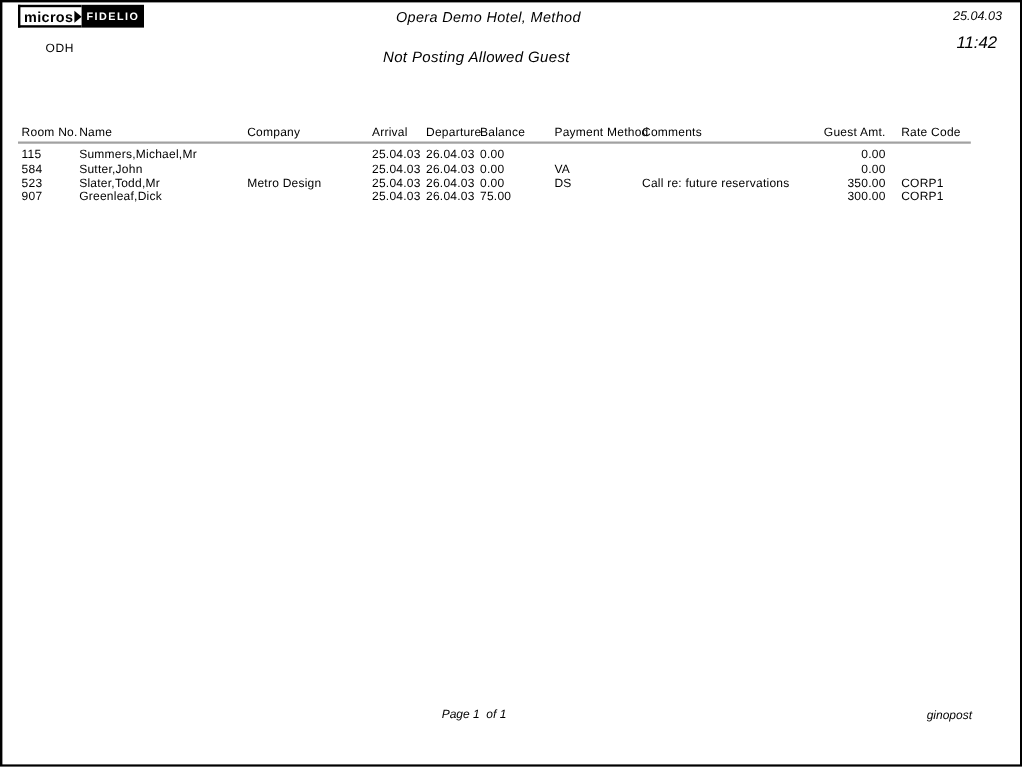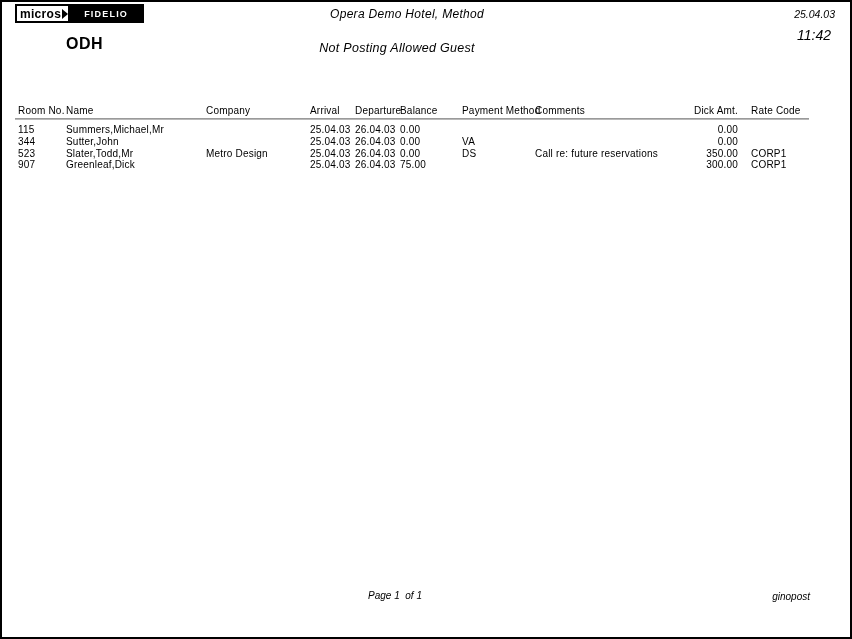--- a/index.html
+++ b/index.html
@@ -22,23 +22,23 @@
     font-weight:bold; font-size:12px; padding:0 0 0 3px; letter-spacing:0.3px;
   }
   .logo-arrow {
     width:0; height:0; align-self:center;
     border-top:5px solid transparent; border-bottom:5px solid transparent;
     border-left:6px solid #000000; margin:0 0 0 1px;
   }
   .logo-right {
     display:flex; align-items:center;
     background:#000000; color:#ffffff;
-    font-weight:bold; font-size:9px; letter-spacing:1.2px; padding:0 16px;
+    font-weight:bold; font-size:9px; letter-spacing:1.2px; padding:0 4px;
   }
-  .odh { position:absolute; left:36px; top:33px; font-weight:bold; font-size:16px; letter-spacing:0.5px;margin-left:28px; }
+  .odh { position:absolute; left:36px; top:33px; font-weight:normal; font-size:10px; letter-spacing:0.5px; }
   .hotel-title {
     position:absolute; top:5px; left:0; width:810px; text-align:center;
     font-style:italic; font-size:12px; letter-spacing:0.3px;
   }
   .report-title {
     position:absolute; top:39px; left:0; width:790px; text-align:center;
     font-style:italic; font-weight:normal; font-size:12.5px; letter-spacing:0.3px;
   }
   .run-date { position:absolute; top:6px;  right:15px; font-style:italic; font-size:10.5px; }
   .run-time { position:absolute; top:25px; right:19px; font-style:italic; font-size:14px; }
@@ -94,42 +94,42 @@
 
   <div class="thead">
     <span class="cell c-room">Room No.</span>
     <span class="cell c-name">Name</span>
     <span class="cell c-company">Company</span>
     <span class="cell c-arrival">Arrival</span>
     <span class="cell c-departure">Departure</span>
     <span class="cell c-balance">Balance</span>
     <span class="cell c-payment">Payment Method</span>
     <span class="cell c-comments">Comments</span>
-    <span class="cell c-rateamt">Dick Amt.</span>
+    <span class="cell c-rateamt">Guest Amt.</span>
     <span class="cell c-ratecode">Rate Code</span>
   </div>
   <div class="hrule"></div>
 
   <div class="tbody">
 
     <div class="trow">
       <span class="cell c-room">115</span>
       <span class="cell c-name">Summers,Michael,Mr</span>
       <span class="cell c-company"></span>
       <span class="cell c-arrival">25.04.03</span>
       <span class="cell c-departure">26.04.03</span>
       <span class="cell c-balance">0.00</span>
       <span class="cell c-payment"></span>
       <span class="cell c-comments"></span>
       <span class="cell c-rateamt">0.00</span>
       <span class="cell c-ratecode"></span>
     </div>
 
     <div class="trow">
-      <span class="cell c-room">344</span>
+      <span class="cell c-room">584</span>
       <span class="cell c-name">Sutter,John</span>
       <span class="cell c-company"></span>
       <span class="cell c-arrival">25.04.03</span>
       <span class="cell c-departure">26.04.03</span>
       <span class="cell c-balance">0.00</span>
       <span class="cell c-payment">VA</span>
       <span class="cell c-comments"></span>
       <span class="cell c-rateamt">0.00</span>
       <span class="cell c-ratecode"></span>
     </div>

